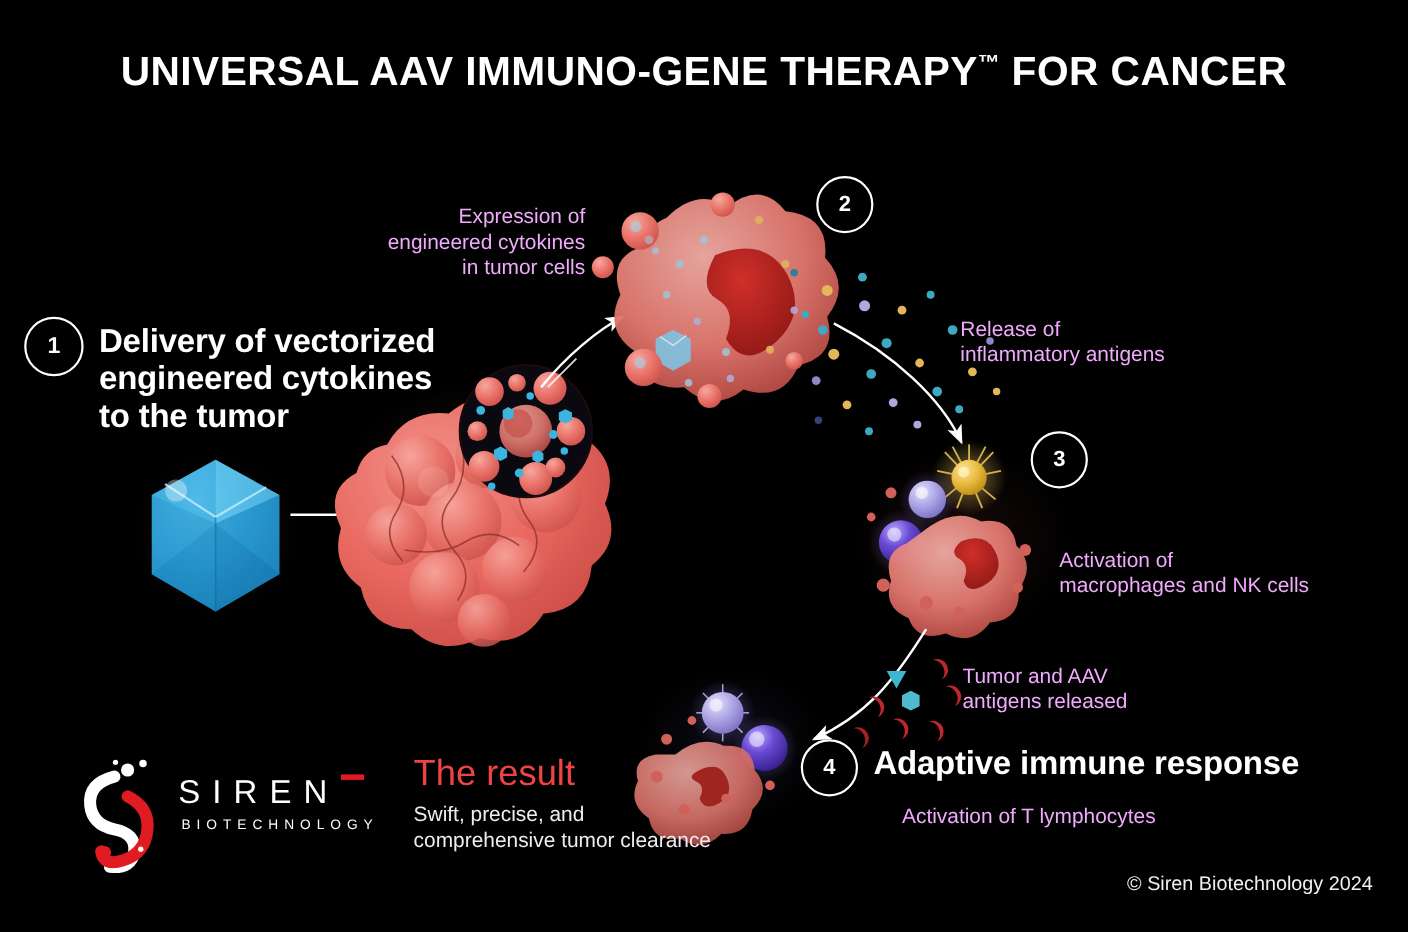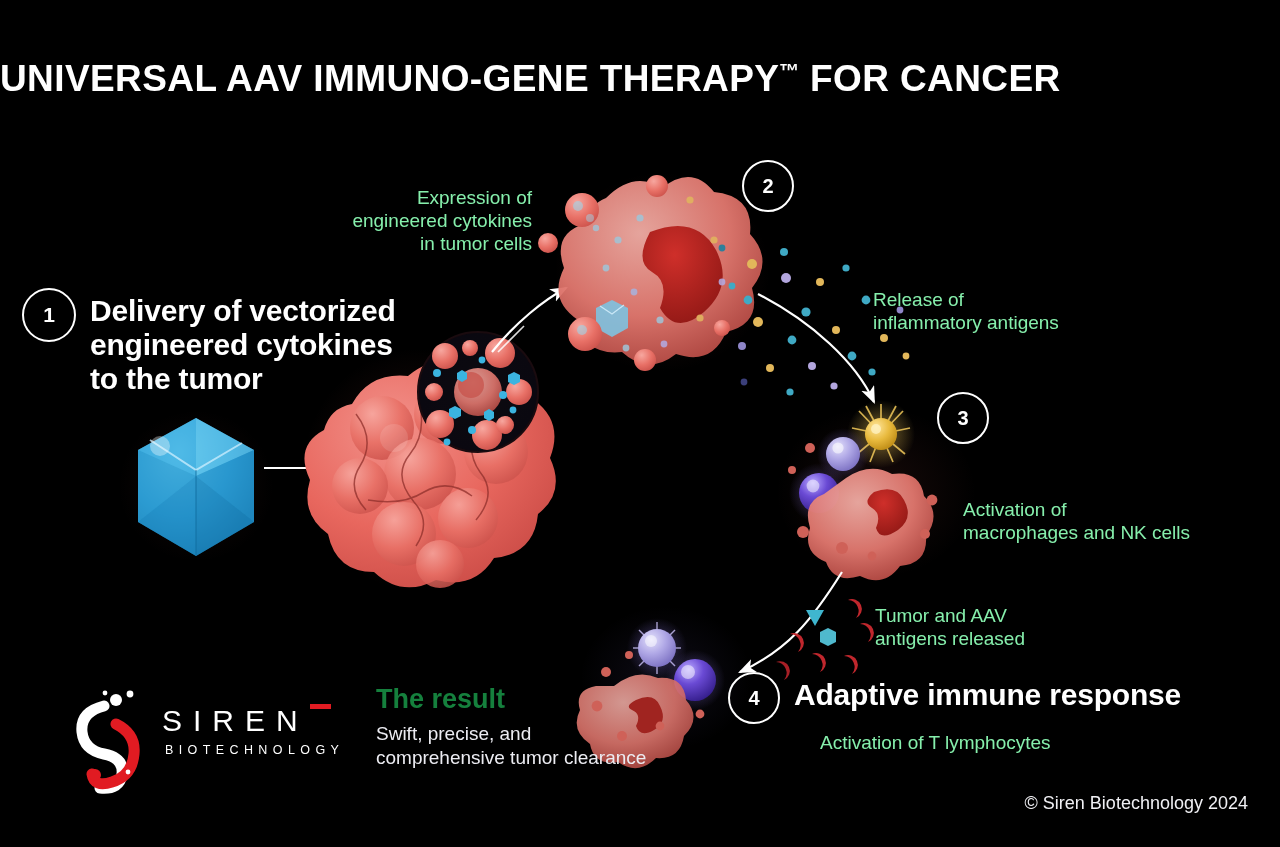--- a/index.html
+++ b/index.html
@@ -3,54 +3,53 @@
 <meta charset="utf-8">
 <style>
   html,body{margin:0;padding:0;background:#000;}
   body{width:1280px;height:847px;overflow:hidden;font-family:"Liberation Sans",sans-serif;}
   #stage{position:relative;width:1280px;height:847px;background:#000;overflow:hidden;}
 
   .abs{position:absolute;}
 
   
   #title{
-    left:0;top:44px;width:1280px;
+    left:0;top:44px;width:1280px;text-align:center;
     color:#fff;font-size:37px;font-weight:bold;letter-spacing:.4px;
     font-family:"Liberation Sans",sans-serif;
-    margin-top:14px;
   }
   #title .tm{font-size:20px;vertical-align:super;letter-spacing:0;}
 
   
   .step{display:flex;align-items:flex-start;gap:14px;}
   .badge{
     width:54px;height:54px;min-width:54px;border:2px solid #fff;border-radius:50%;
     color:#fff;display:flex;align-items:center;justify-content:center;
     font-size:21px;font-weight:bold;box-sizing:border-box;
   }
   .badge.sm{width:52px;height:52px;min-width:52px;font-size:20px;}
   .step-title{
     color:#fff;font-size:30px;font-weight:bold;line-height:1.14;
     letter-spacing:-.2px;padding-top:6px;
   }
-  .caption{color:#86efac;font-size:19px;line-height:1.22;font-weight:400;}
+  .caption{color:#f0abfc;font-size:19px;line-height:1.22;font-weight:400;}
   .caption.right{text-align:right;}
 
   
   #step1{left:22px;top:288px;}
   #cap-expression{left:260px;top:186px;width:272px;}
   #step2{left:742px;top:160px;}
   #cap-release{left:873px;top:288px;width:300px;}
   #step3{left:937px;top:392px;}
   #cap-activation{left:963px;top:498px;width:300px;}
   #cap-antigens{left:875px;top:604px;width:240px;}
   #step4{left:728px;top:672px;}
   #cap-lympho{left:820px;top:731px;width:400px;}
   #result{left:376px;top:684px;width:340px;}
-  #result .rt{color:#15803d;font-size:27px;font-weight:bold;margin-bottom:7px;}
+  #result .rt{color:#ef4444;font-size:33px;font-weight:normal;margin-bottom:7px;}
   #result .rb{color:#ececf2;font-size:19px;line-height:1.25;}
   #copyright{left:0;top:793px;width:1248px;text-align:right;color:#f0f0f4;font-size:18px;}
 
   
   #logo{left:52px;top:688px;width:270px;height:92px;}
   #logo .word{position:absolute;left:110px;top:16px;color:#fff;font-size:30px;
     letter-spacing:11px;font-weight:500;font-family:"Liberation Sans",sans-serif;}
   #logo .macron{position:absolute;left:258px;top:16px;width:21px;height:5px;background:#e11b22;}
   #logo .sub{position:absolute;left:113px;top:55px;color:#fff;font-size:12.5px;
     letter-spacing:5.4px;font-weight:400;}

